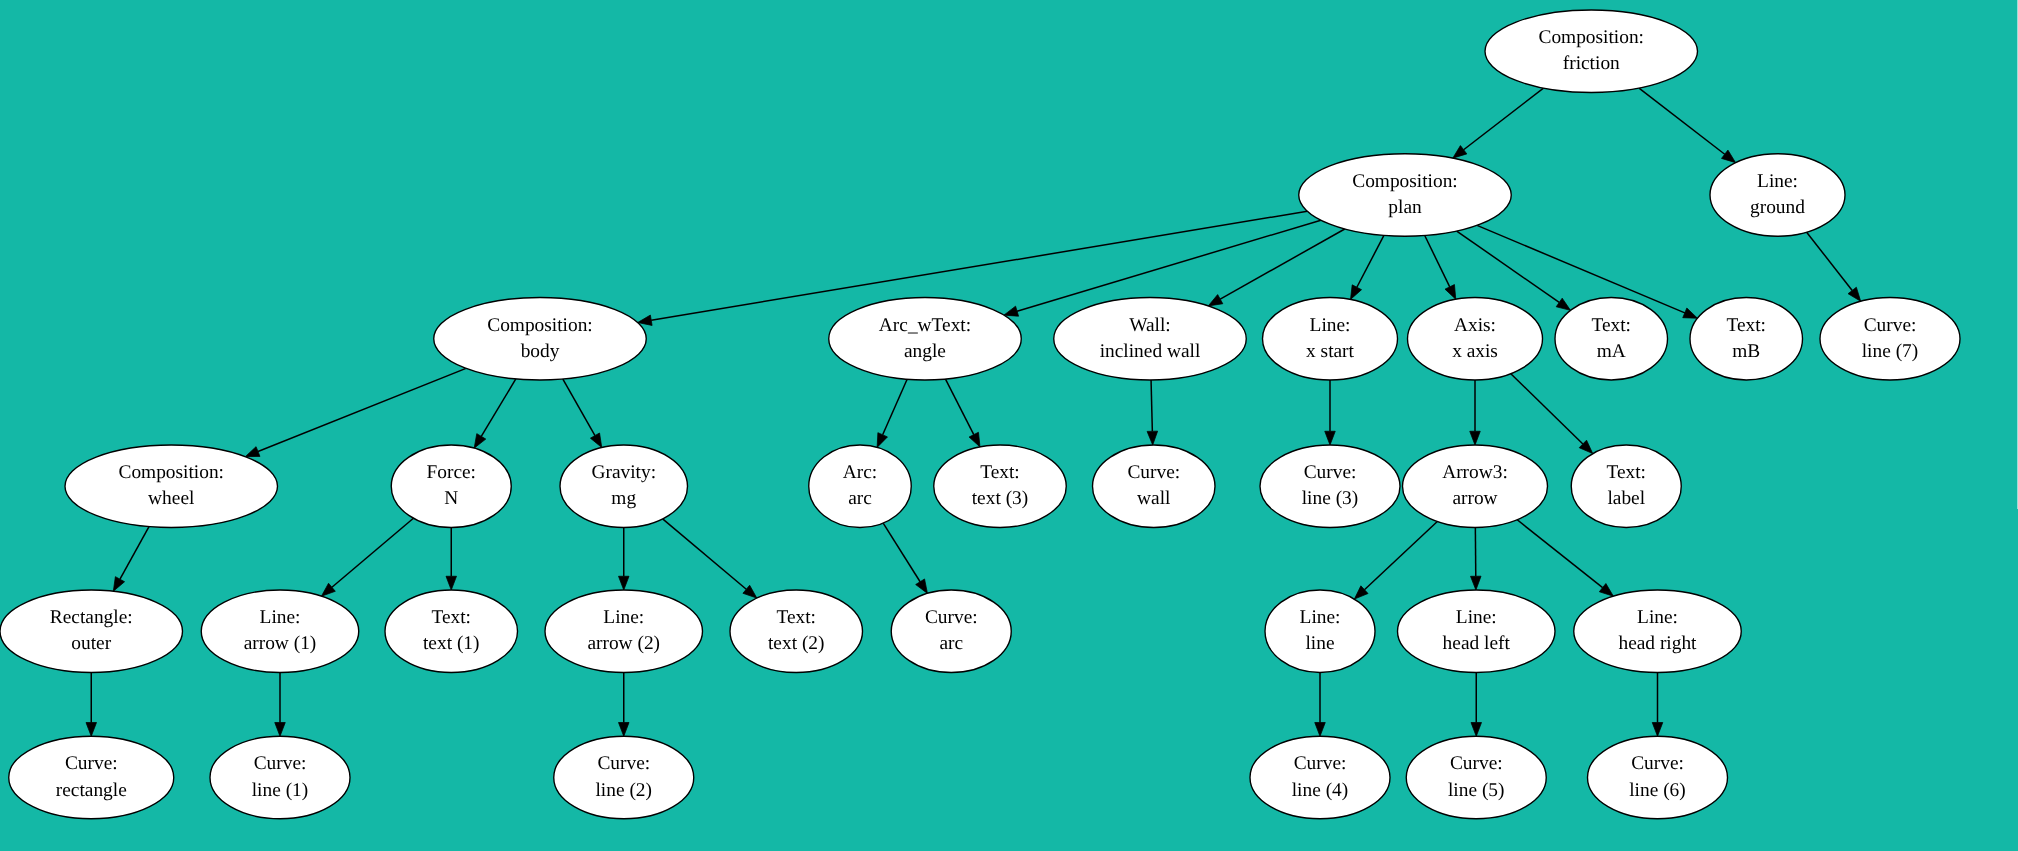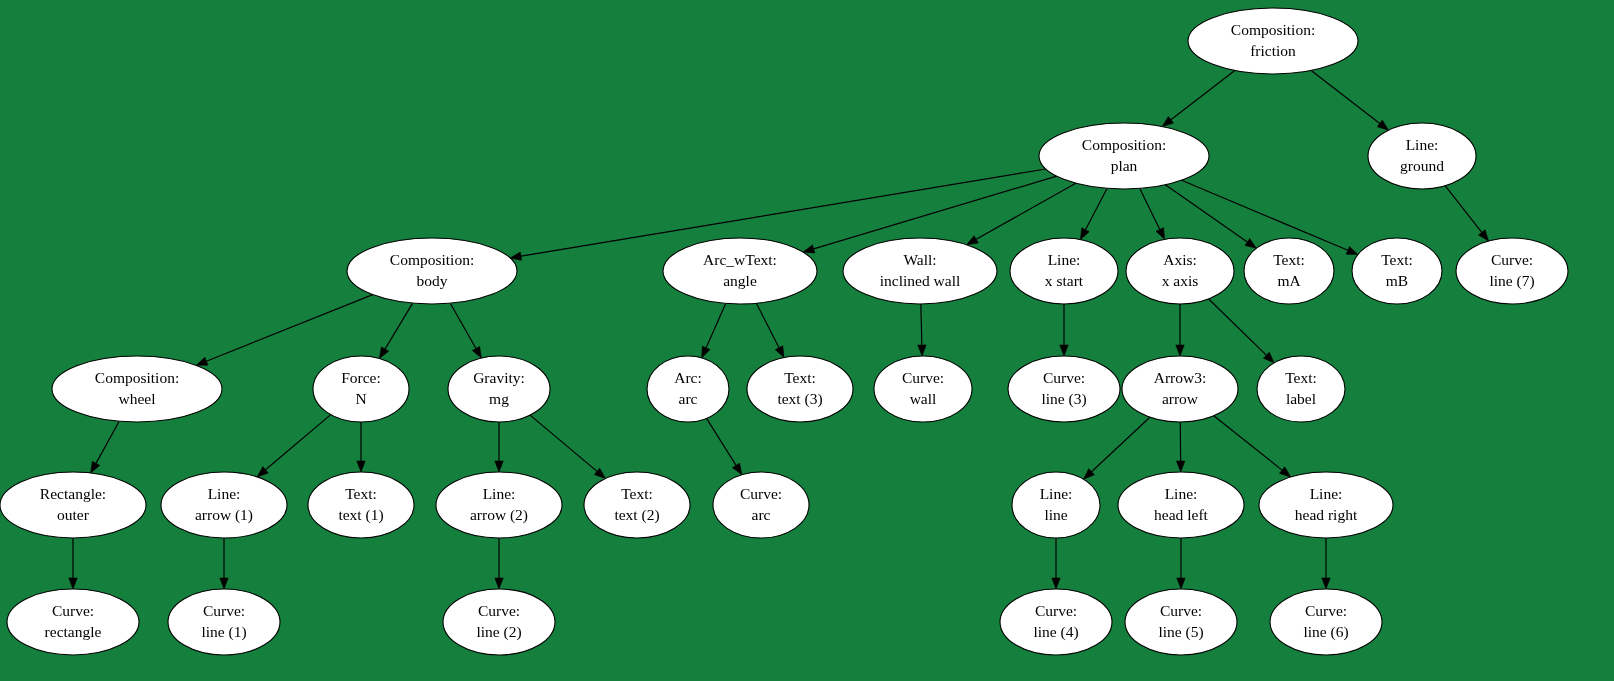--- a/index.html
+++ b/index.html
@@ -4,21 +4,21 @@
 <style>
   html, body {
     margin: 0;
     padding: 0;
     background: #ffffff;
   }
   #graph-root {
     position: relative;
     width: 1614px;
     height: 681px;
-    background: #15803d;
+    background: #14b8a6;
     font-family: "Liberation Serif", "DejaVu Serif", serif;
   }
   svg#graph-canvas {
     display: block;
     width: 1614px;
     height: 681px;
   }
   .node-ellipse {
     fill: #ffffff;
     stroke: #000000;

